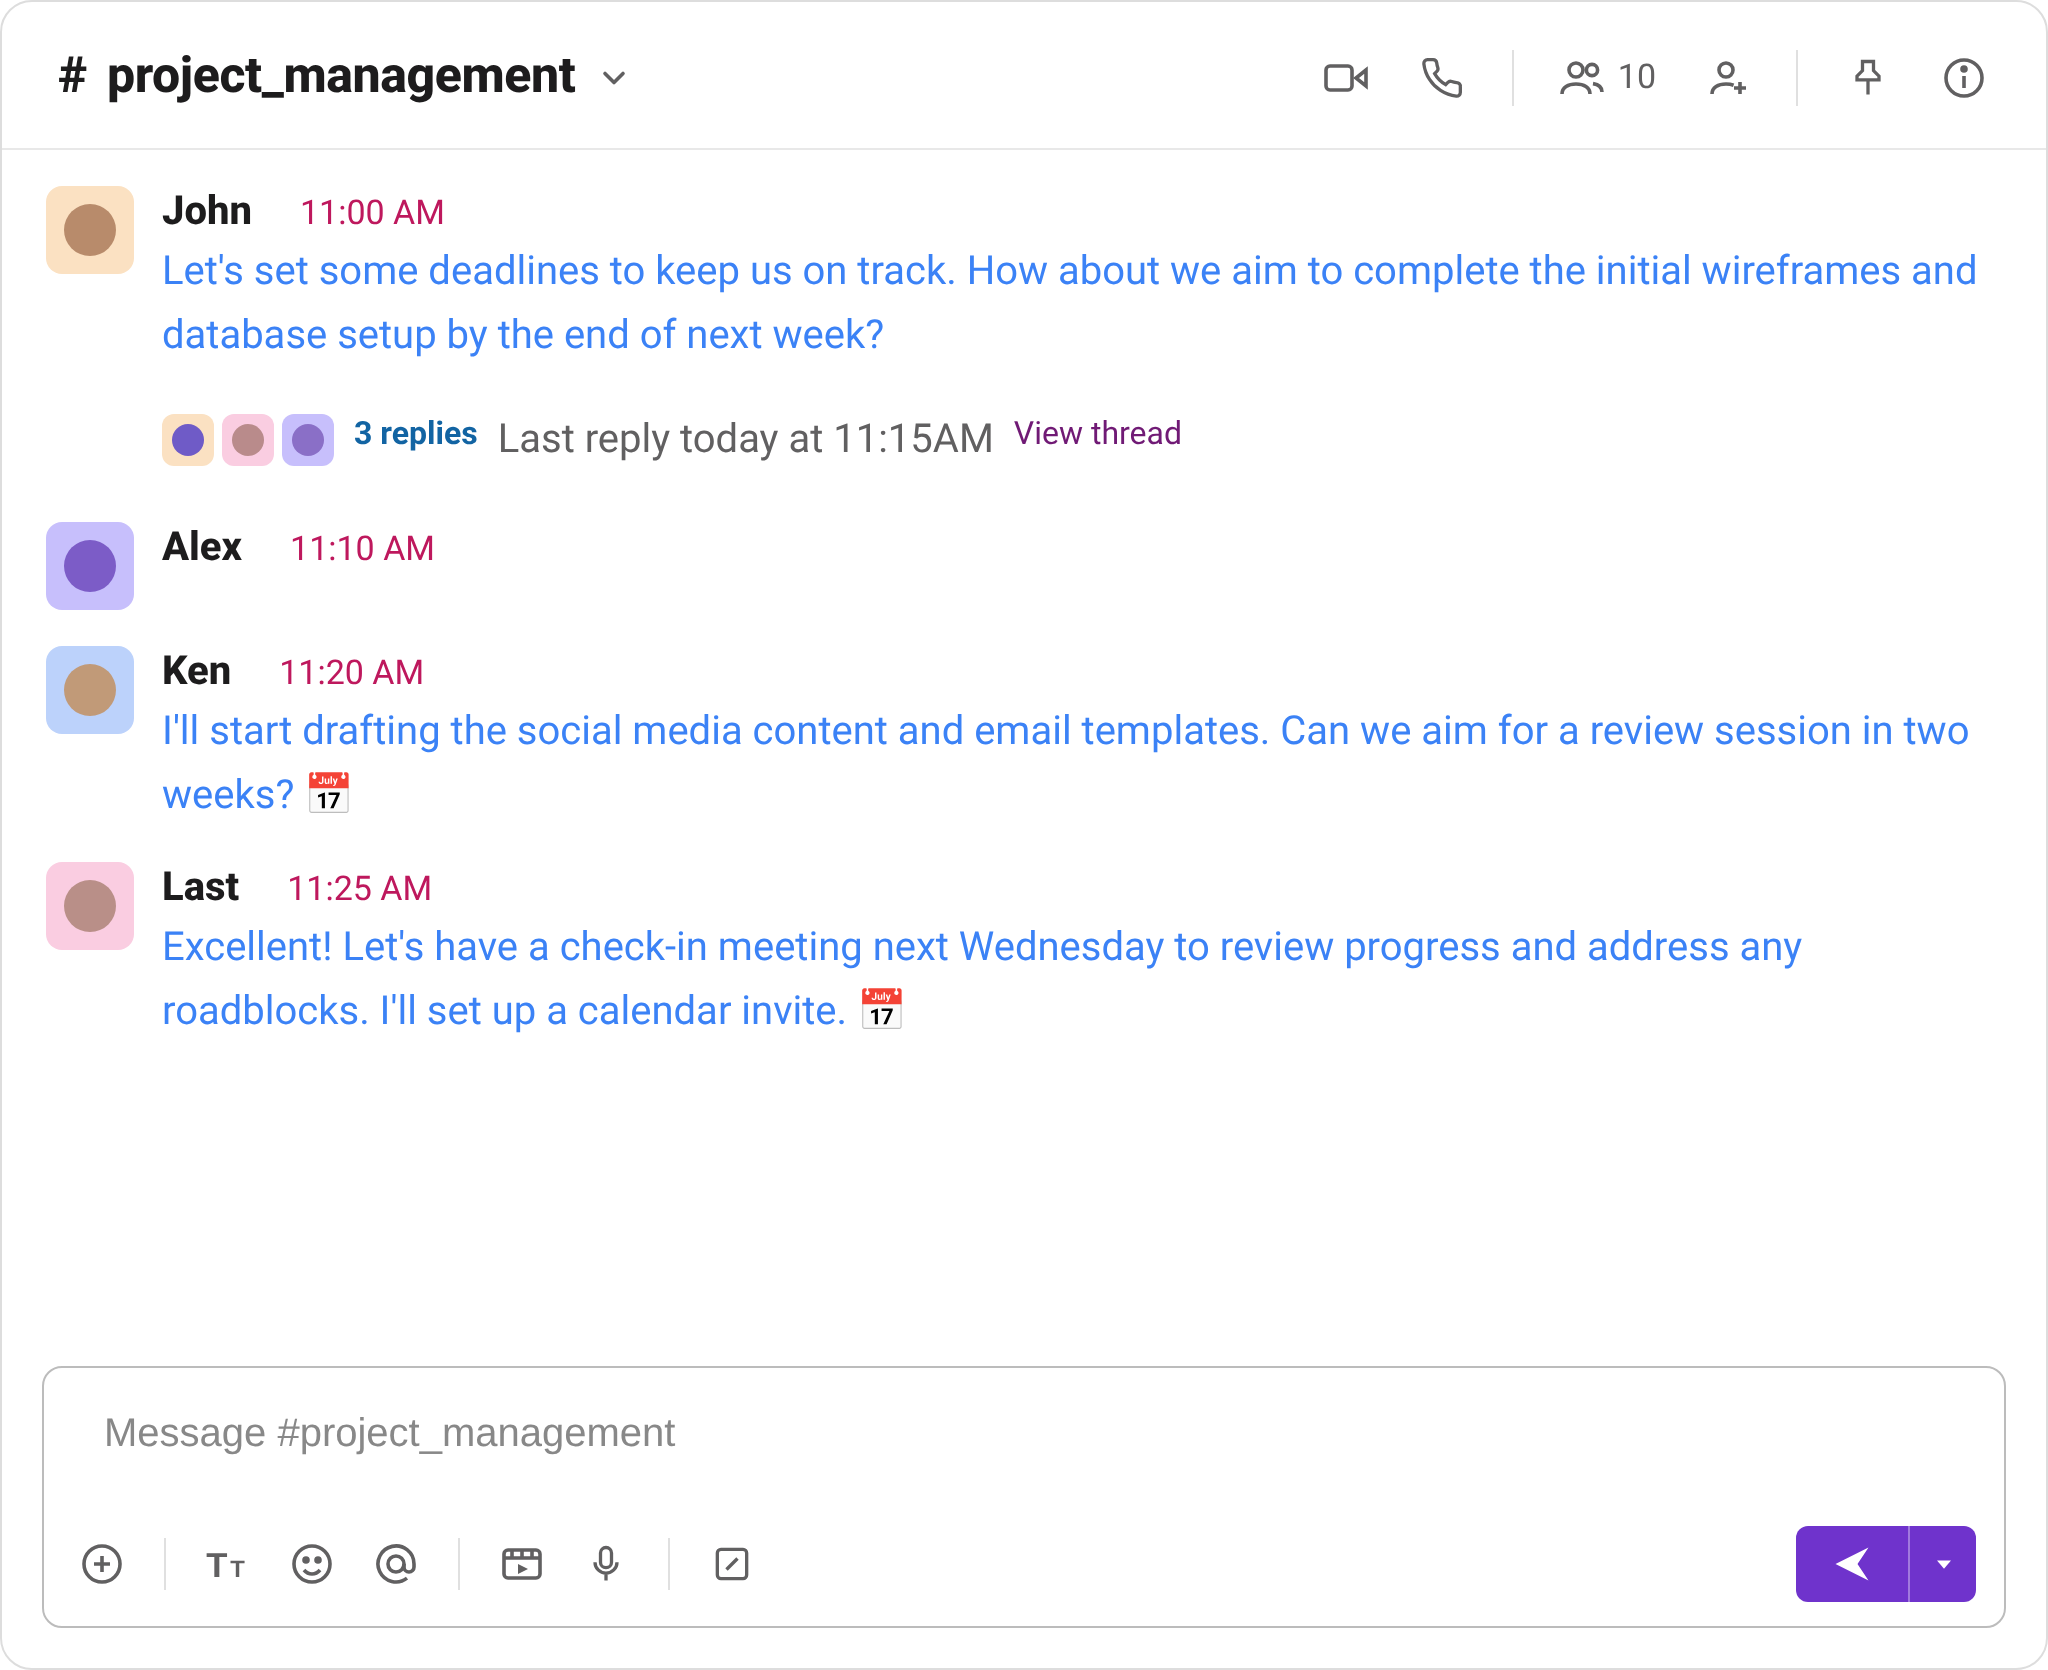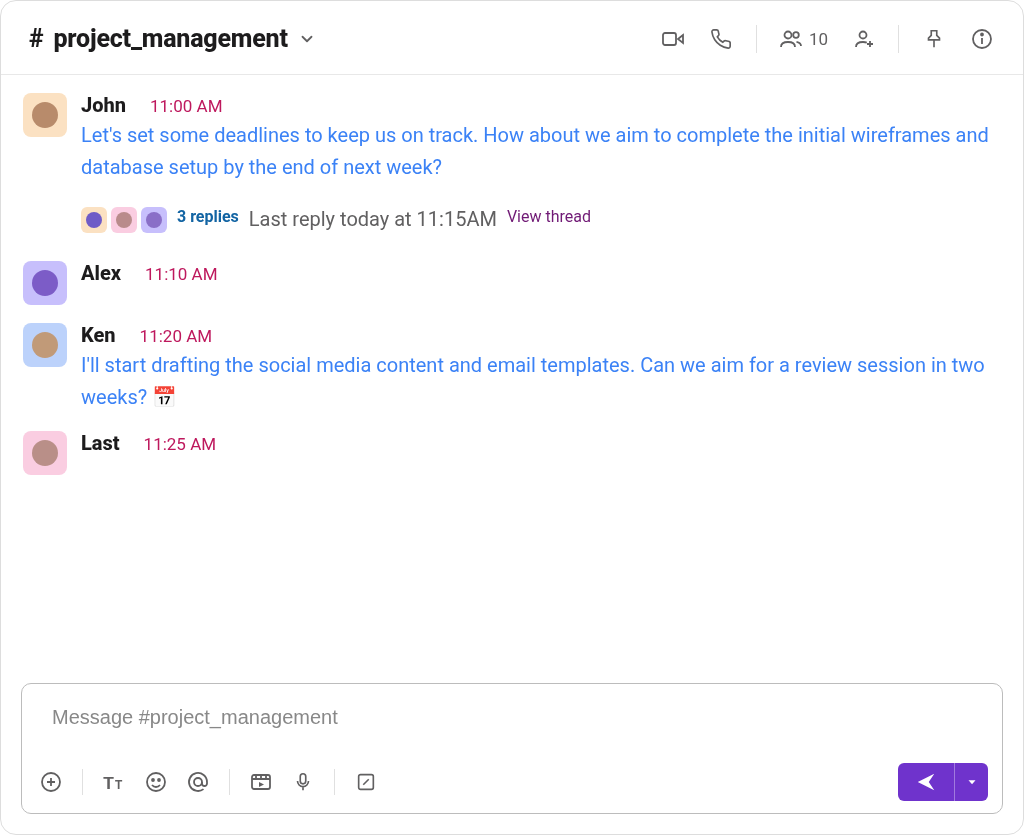--- a/index.html
+++ b/index.html
@@ -204,20 +204,21 @@
 
     <div class="msg">
       <div class="avatar pink">
           <div class="avatar-face"></div>
         </div>
       <div class="msg-body">
         <div class="msg-head">
           <span class="author">Last</span>
           <span class="time">11:25 AM</span>
         </div>
+        <div class="text">Excellent! Let's have a check-in meeting next Wednesday to review progress and address any roadblocks. I'll set up a calendar invite. 📅</div>
       </div>
     </div>
 
   </div>
 
   <div class="composer-wrap">
     <div class="composer">
       <input class="compose-text" type="text" placeholder="Message #project_management" style="">
       <div class="compose-toolbar">
         <div class="tb-icon">

